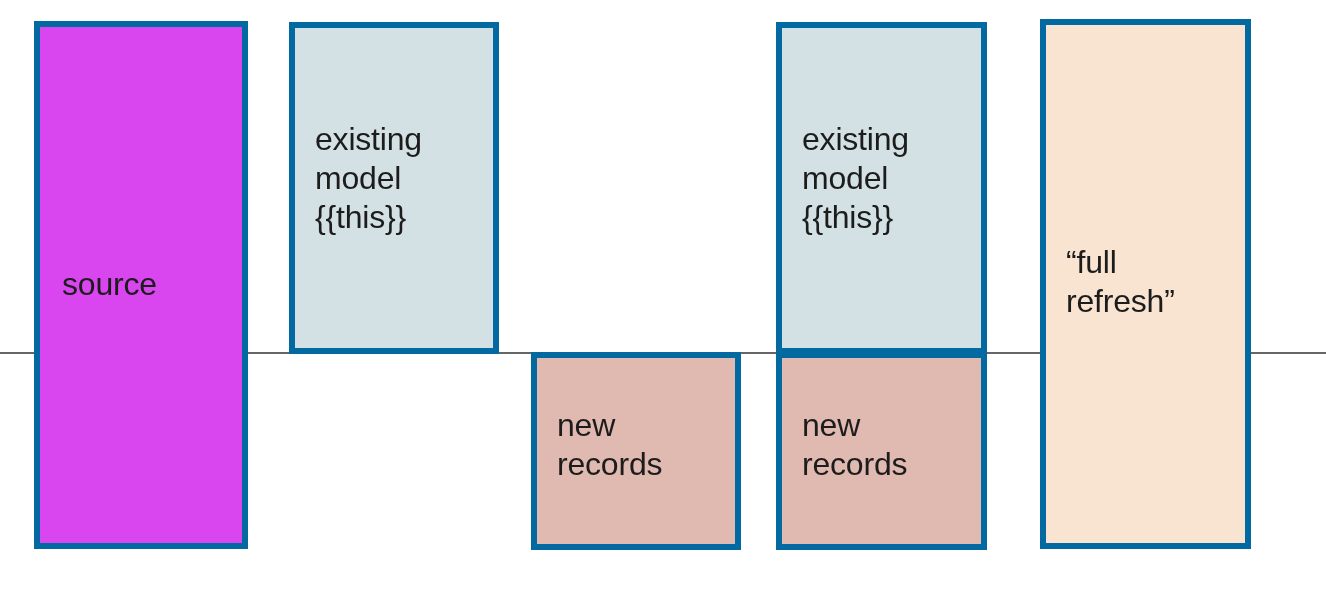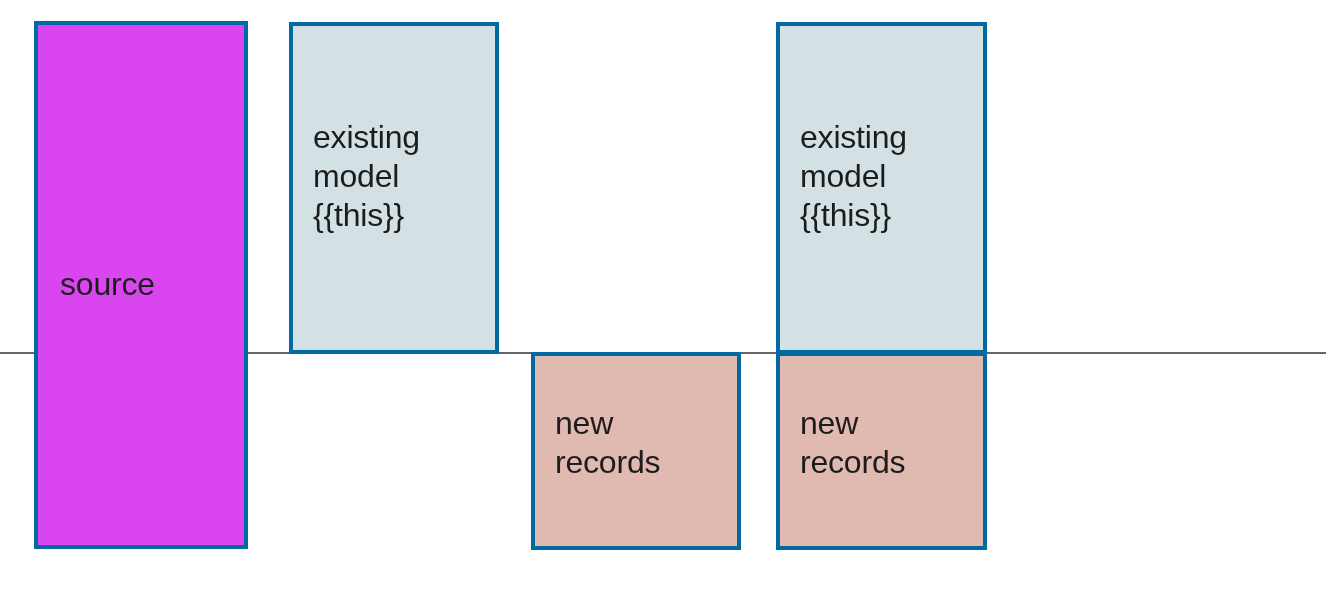--- a/index.html
+++ b/index.html
@@ -23,21 +23,21 @@
     left: 0;
     width: 1326px;
     height: 2px;
     background: #666666;
     top: 352px;
     z-index: 1;
   }
   .box {
     position: absolute;
     box-sizing: border-box;
-    border: 4px solid #0369a1;
+    border: 6px solid #0369a1;
     z-index: 2;
     display: flex;
     align-items: center;
     justify-content: flex-start;
   }
   .box .label {
     font-size: 32px;
     line-height: 1.22;
     color: #1c1c1c;
     padding-left: 20px;
@@ -85,14 +85,18 @@
     <span class="label">existing
 model
 {{this}}</span>
   </div>
 
   <div class="box" id="box-new-2">
     <span class="label">new
 records</span>
   </div>
 
+  <div class="box" id="box-full-refresh">
+    <span class="label">“full
+refresh”</span>
+  </div>
 
 </div>
 
 </body></html>

